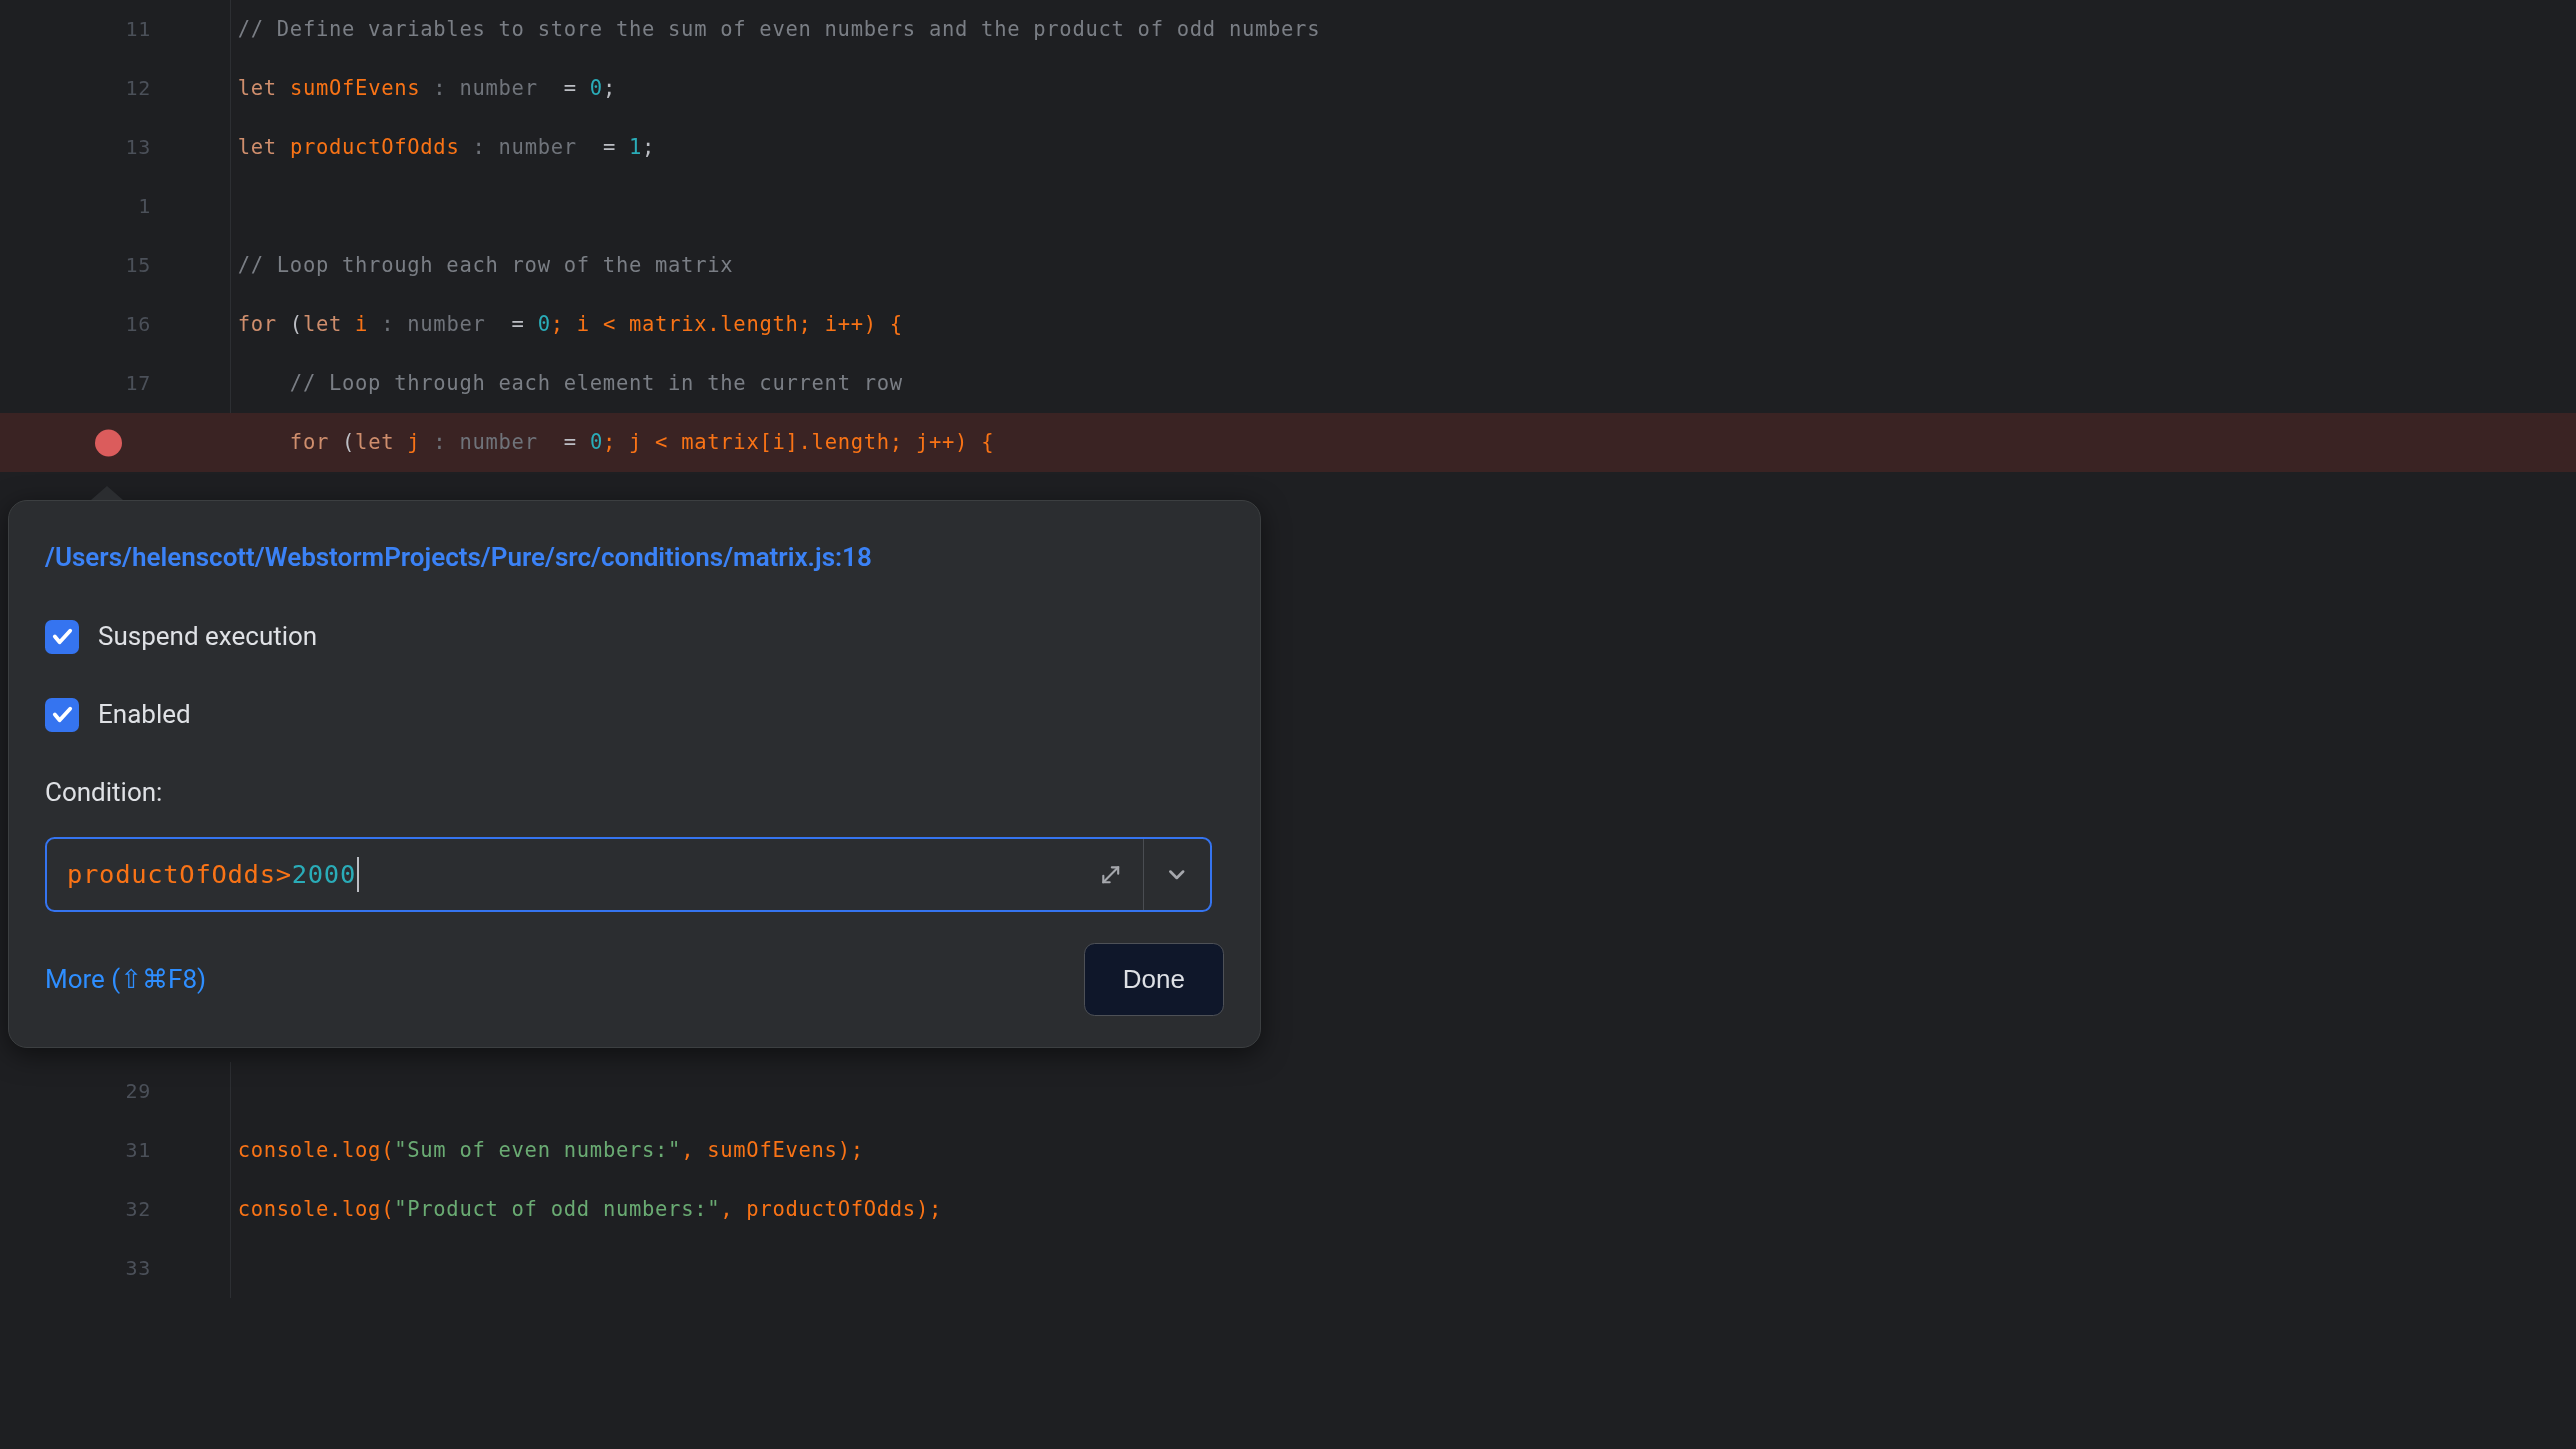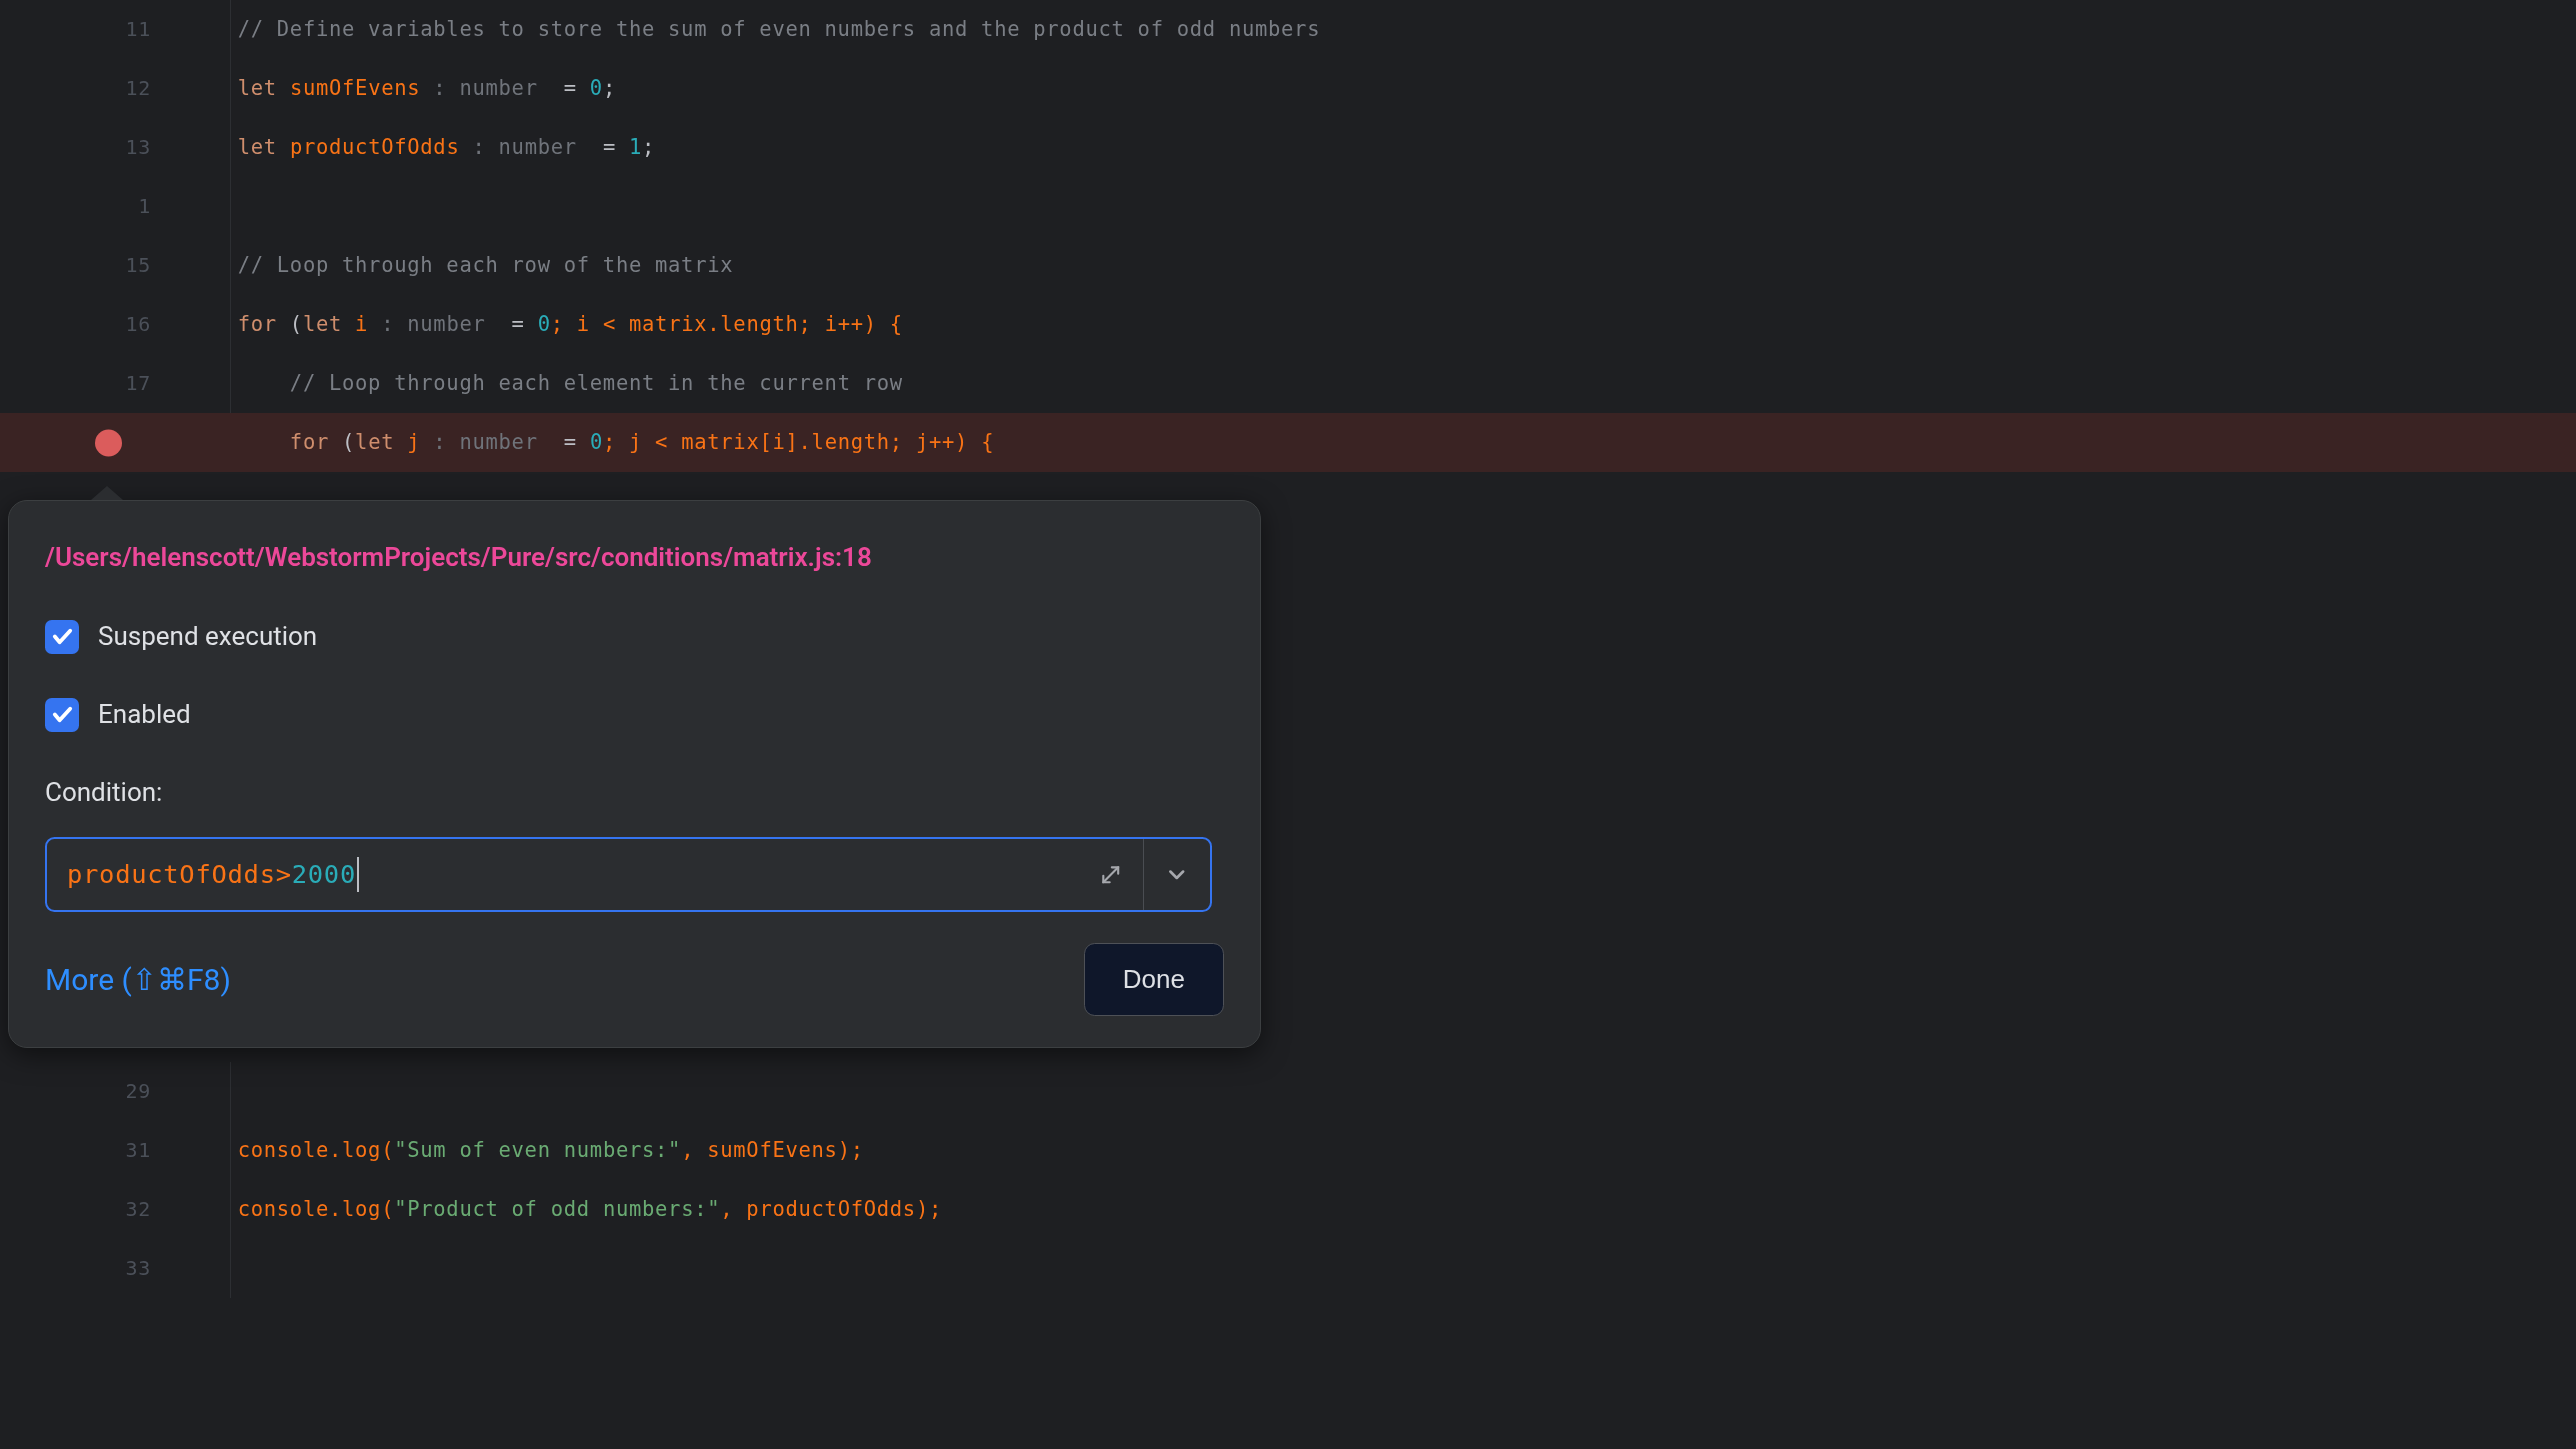--- a/index.html
+++ b/index.html
@@ -85,21 +85,21 @@
     left: 82px;
     width: 0; height: 0;
     border-left: 16px solid transparent;
     border-right: 16px solid transparent;
     border-bottom: 14.8px solid #2b2d30;
   }
   .popup-title {
     font-weight: 600;
     font-size: 26px;
     margin-bottom: 20px;
-    color: #ec4899;
+    color: #3b82f6;
   }
   .popup-row {
     display: flex;
     align-items: center;
     gap: 19px;
     margin-bottom: 19px;
     font-size: 26px;
   }
   .popup-label {
     font-size: 26px;
@@ -158,21 +158,21 @@
   .condition-btn svg { width: 25.5px; height: 25.5px; stroke: #a6a8ad; }
 
   .popup-footer {
     display: flex;
     justify-content: space-between;
     align-items: center;
     margin-top: 31px;
   }
   .link {
     color: #2e8eff;
-    font-size: 30px;
+    font-size: 26px;
     cursor: pointer;
   }
   .done-btn {
     background: #0f172a;
     border: 1.3px solid #4e5157;
     color: #dde0e5;
     font-size: 26px;
     padding: 20px 38px;
     border-radius: 10.7px;
     cursor: pointer;

